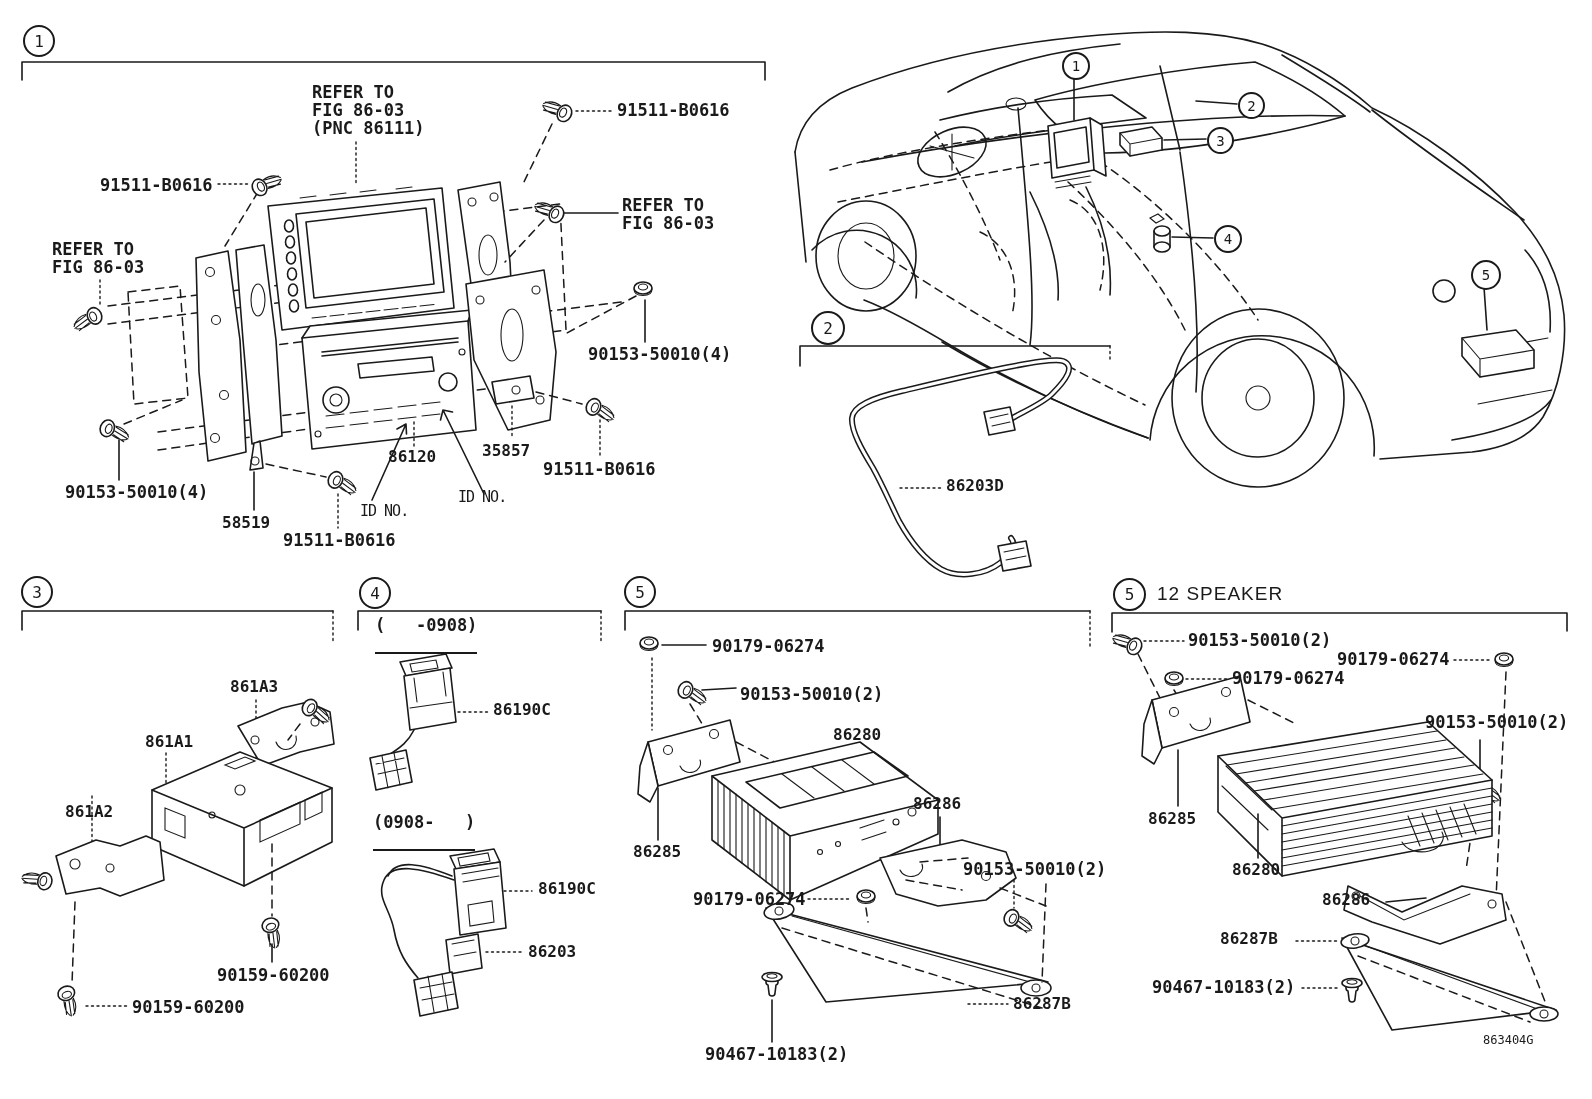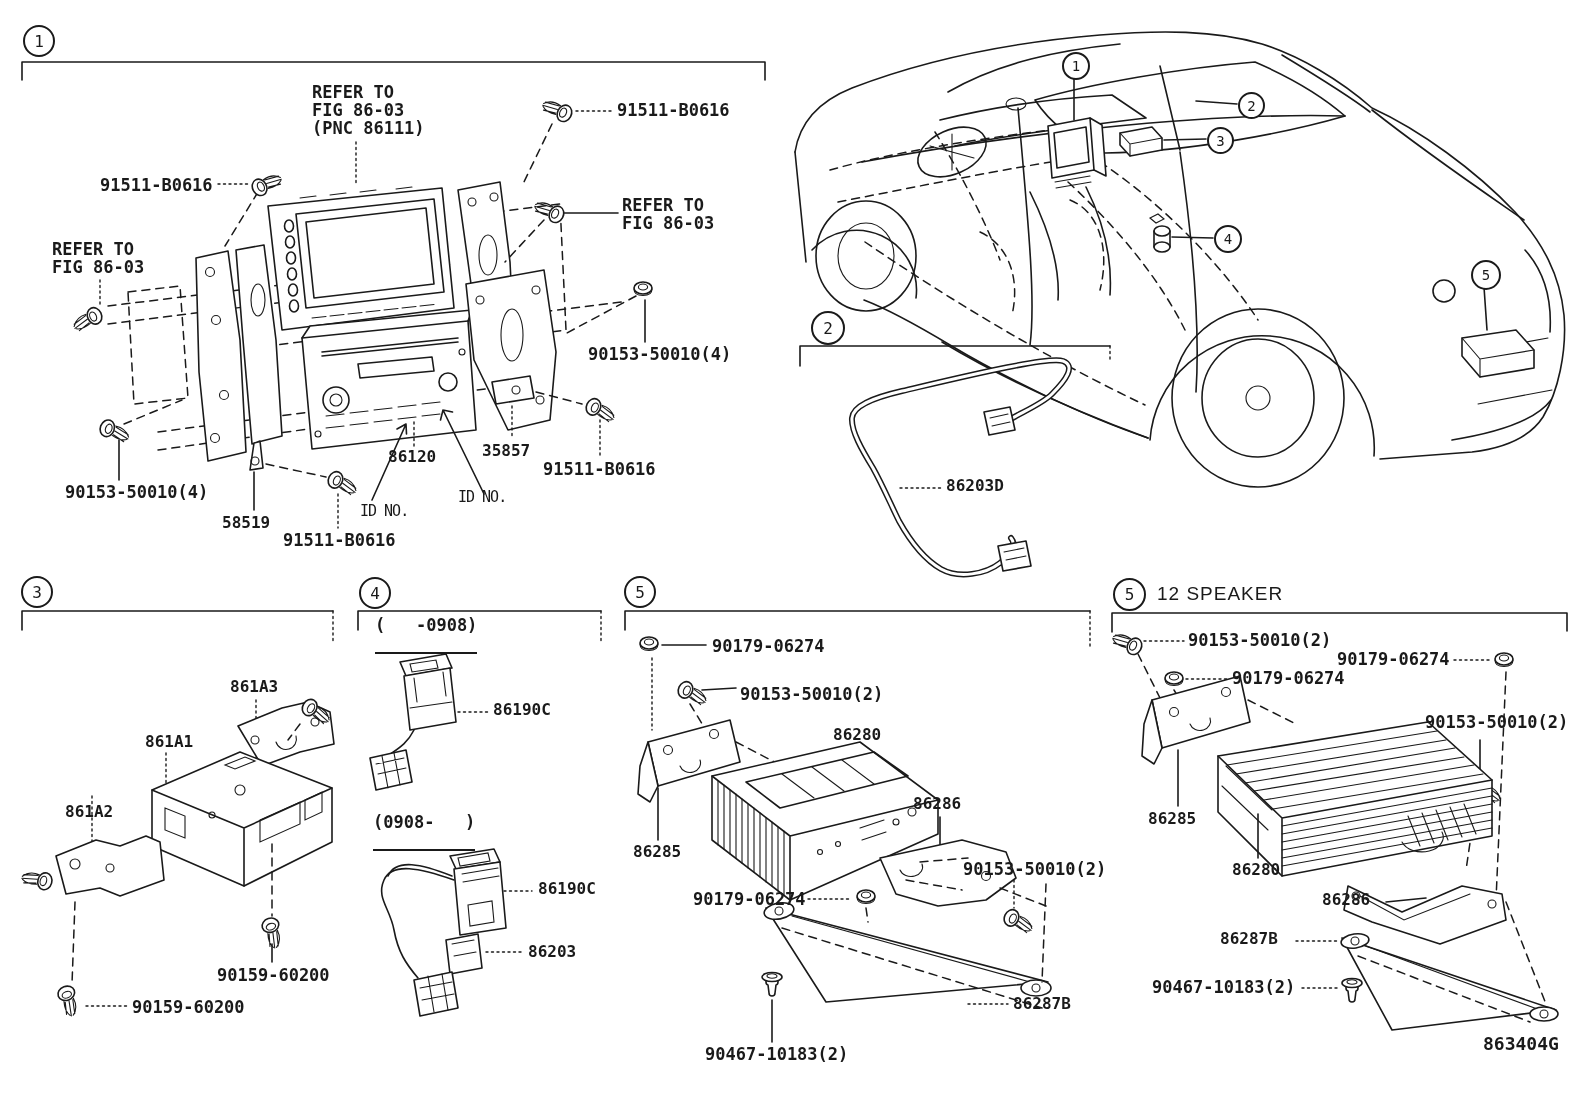--- a/index.html
+++ b/index.html
@@ -8,21 +8,21 @@
     font-family:"DejaVu Sans Mono","Liberation Mono",monospace;
     color:#1a1a1a;overflow:hidden;
   }
   #art{position:absolute;left:0;top:0;}
   .lbl{position:absolute;white-space:pre;line-height:1.08;}
   .pn{font-weight:bold;font-size:17px;}
   .pn-lg{font-weight:bold;font-size:16px;}
   .ref{font-weight:bold;font-size:17px;white-space:pre-line;line-height:18px;}
   .idno{font-size:15px;font-weight:normal;letter-spacing:-1px;}
   .spk{font-family:"Liberation Sans",sans-serif;font-size:19px;letter-spacing:1px;font-weight:normal;}
-  .figcode{font-size:18px;font-weight:bold;}
+  .figcode{font-size:12px;font-weight:normal;}
   .range{border-bottom:2.5px solid #1a1a1a;padding-bottom:18px;font-weight:bold;font-size:17px;}
   .co{
     position:absolute;border:2px solid #1a1a1a;border-radius:50%;background:#fff;
     display:flex;align-items:center;justify-content:center;
     font-size:16px;font-weight:normal;
   }
   .co.sm{font-size:14px;}
   svg *{vector-effect:non-scaling-stroke;}
   .ln{fill:none;stroke:#1a1a1a;stroke-width:1.6;stroke-linecap:round;stroke-linejoin:round;}
   .thin{fill:none;stroke:#1a1a1a;stroke-width:1.1;stroke-linecap:round;}

